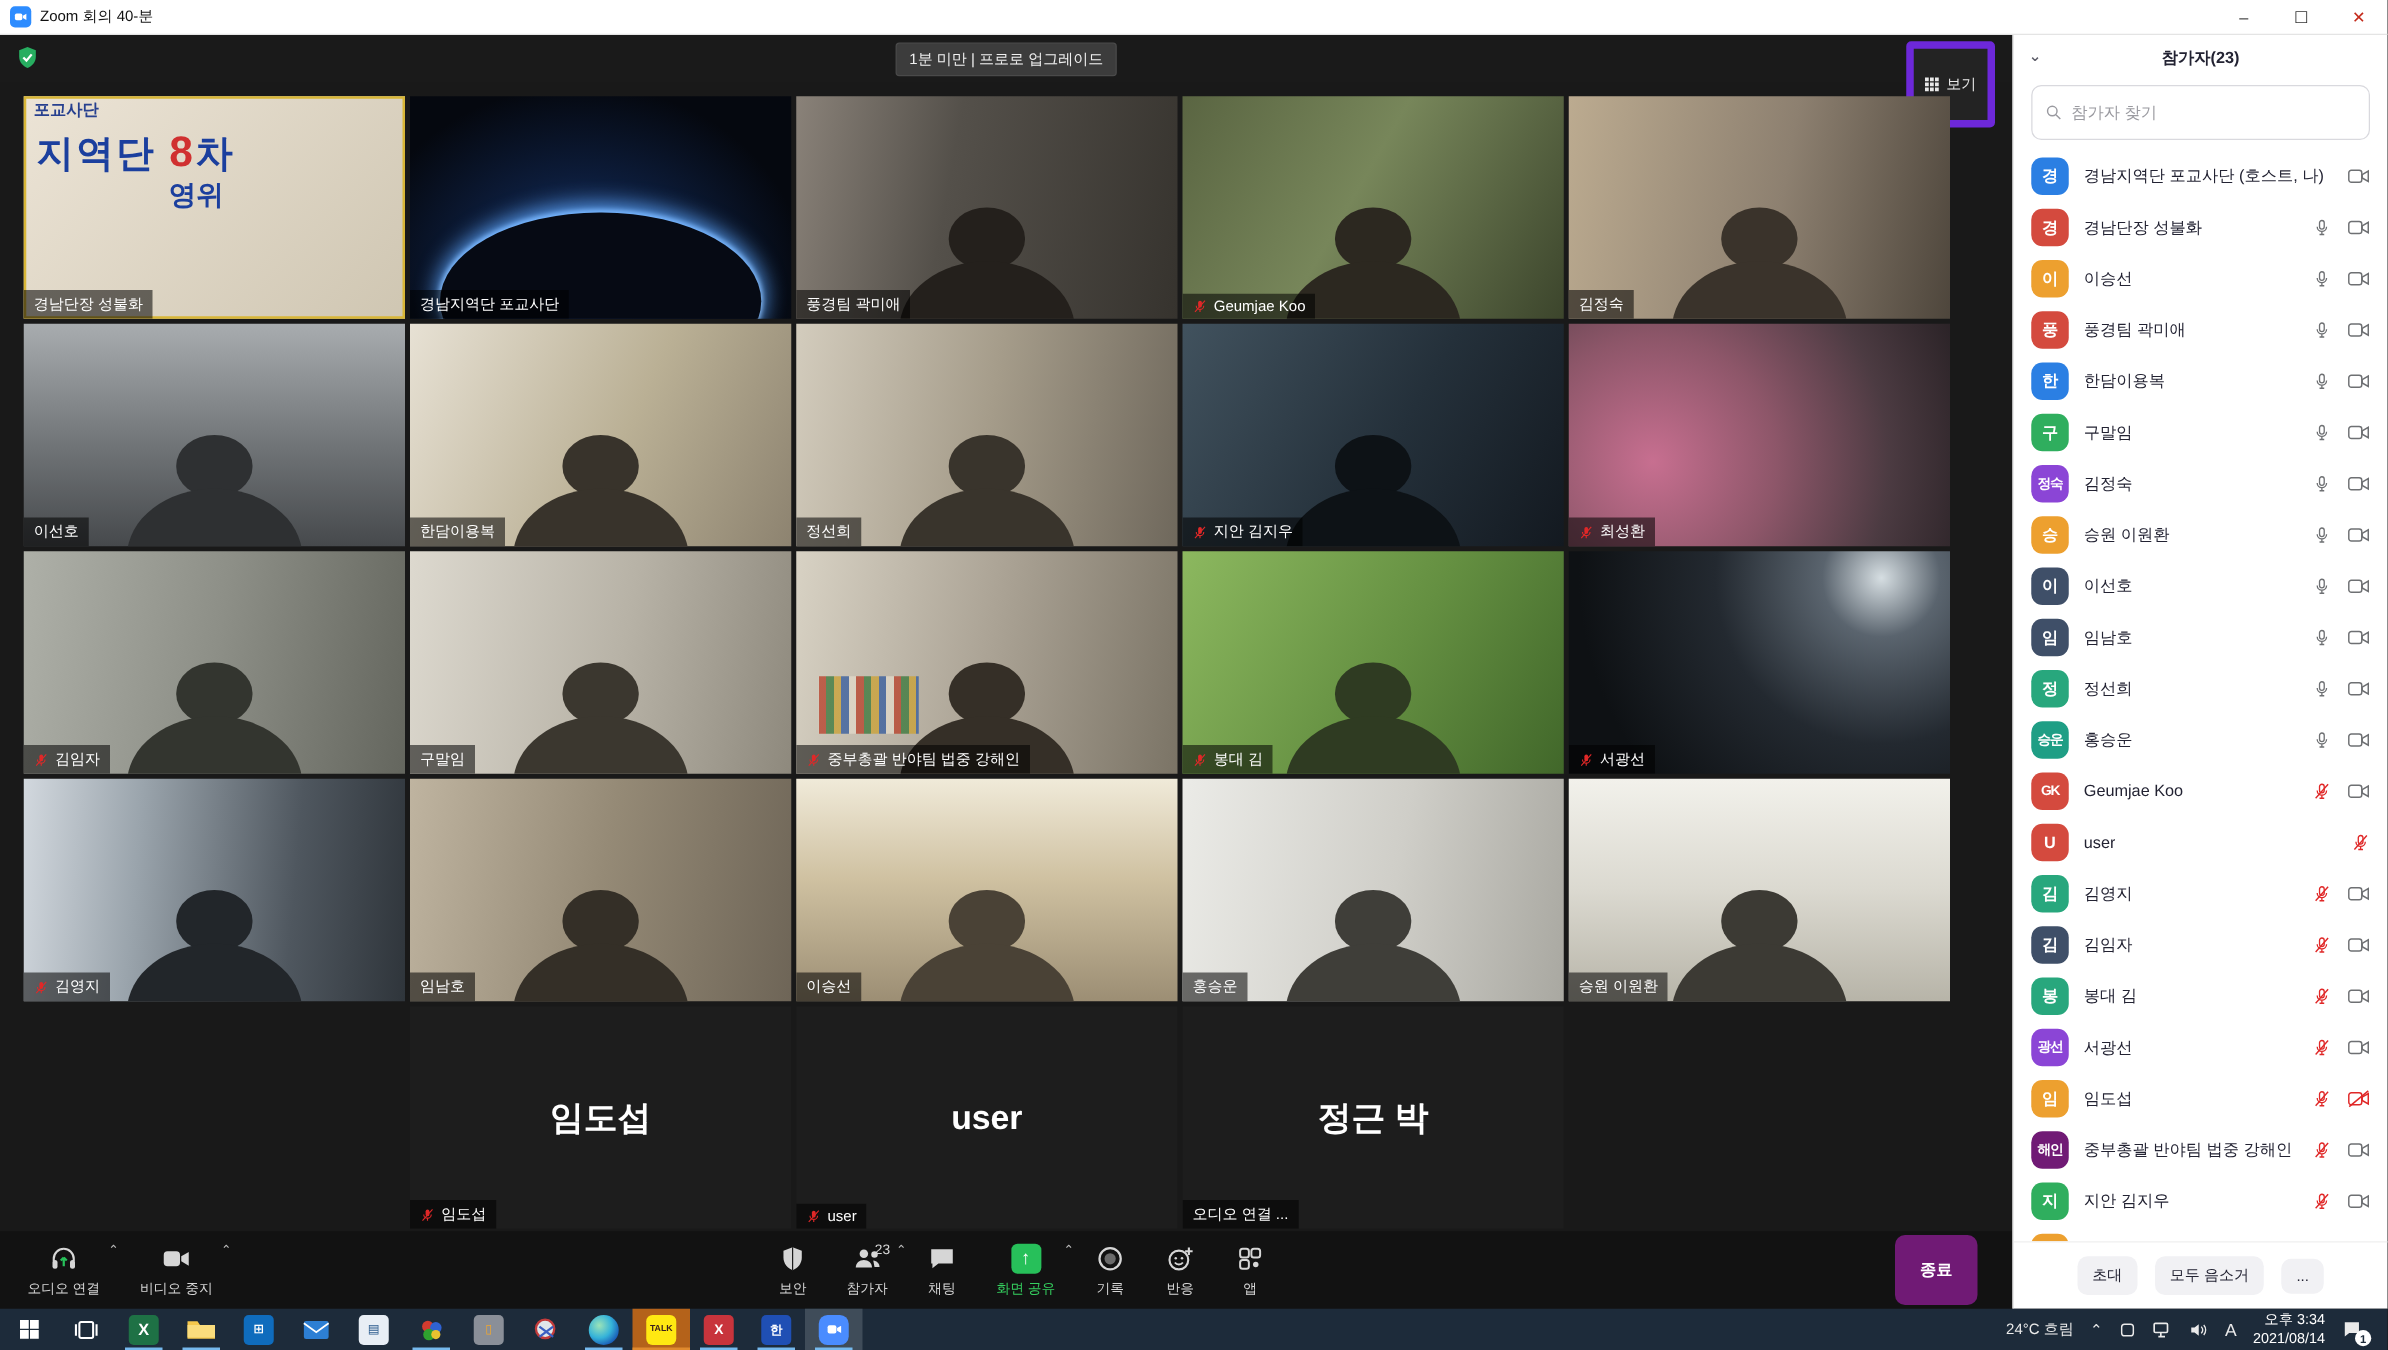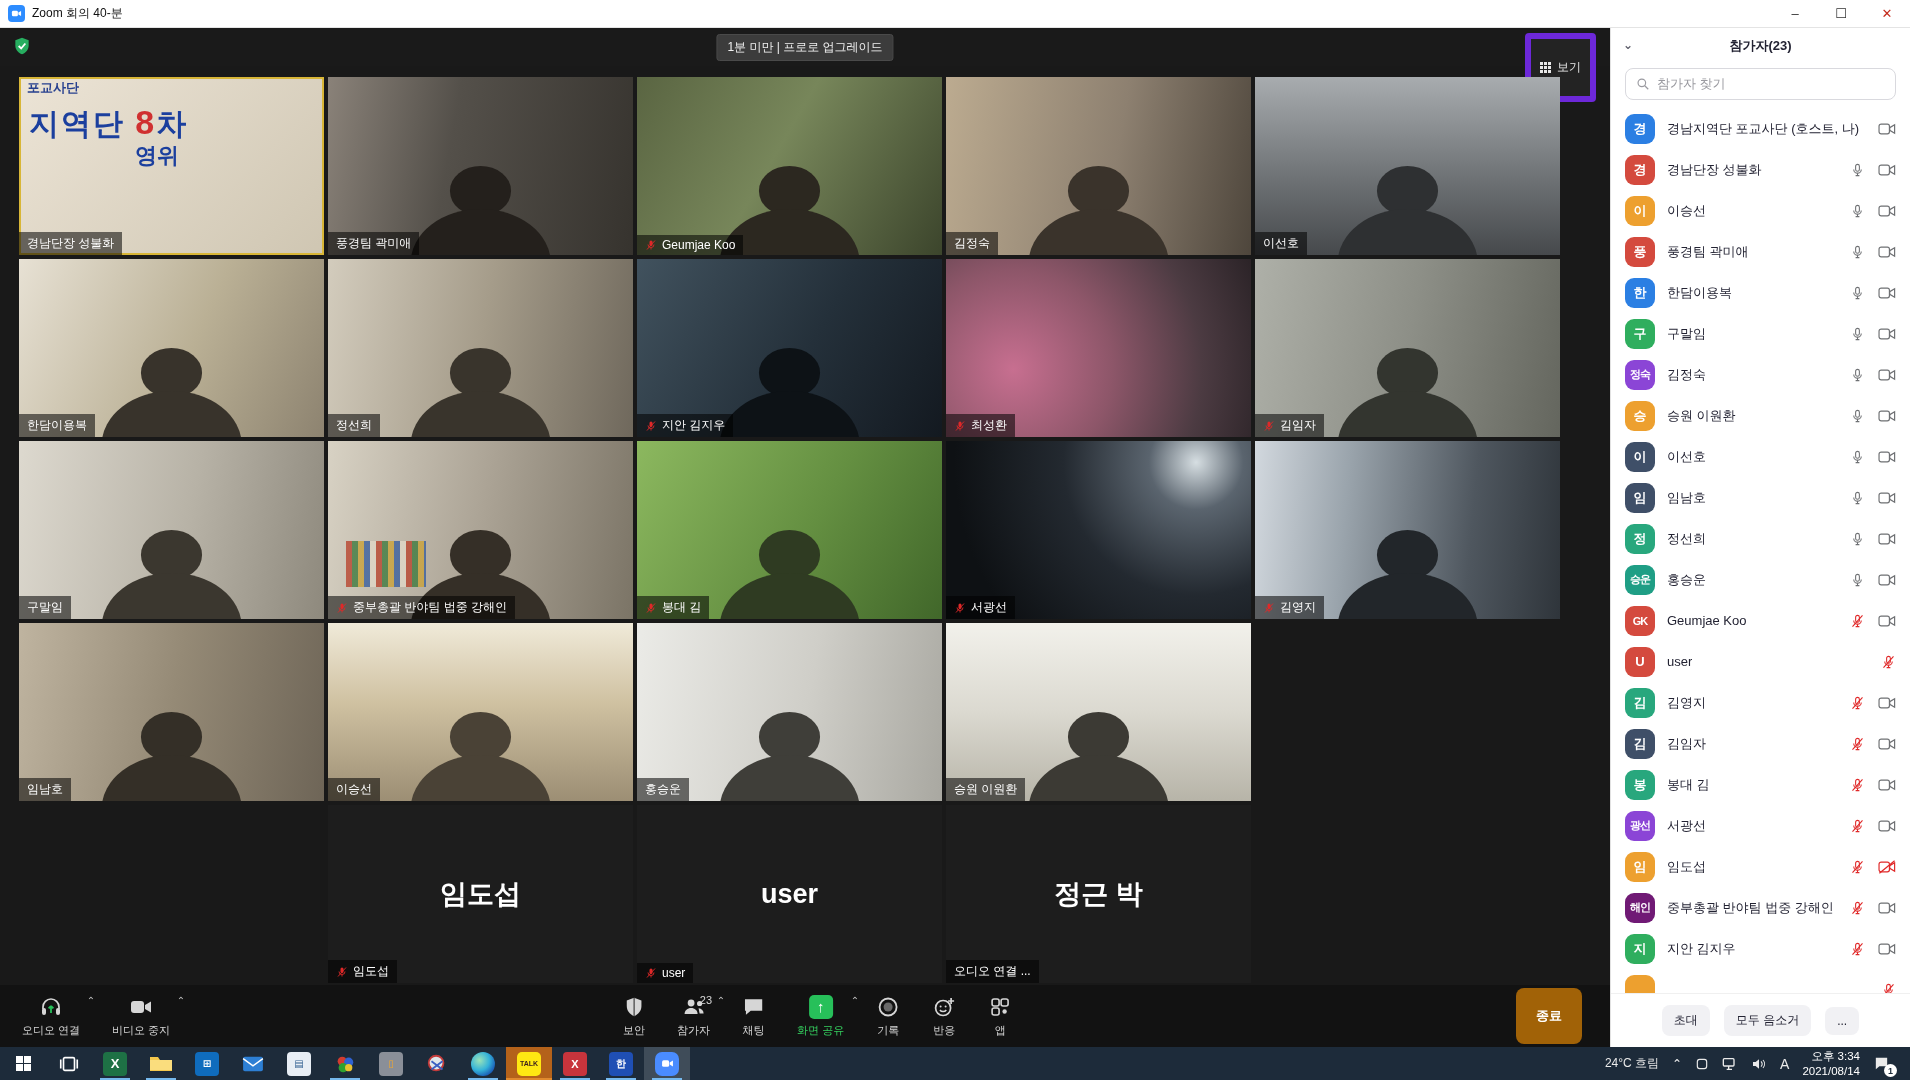--- a/index.html
+++ b/index.html
@@ -84,30 +84,30 @@
   .tb-group{display:flex;align-items:stretch;}
   .tb-left{margin-left:6px;}
   .tb-center{position:absolute;left:50%;top:0;height:100%;transform:translateX(-47%);display:flex;}
   .tb-btn{position:relative;display:flex;flex-direction:column;align-items:center;
     justify-content:center;padding:0 16px;color:#d6d6d6;font-size:11px;gap:4px;cursor:default;}
   .tb-btn .chev{position:absolute;right:1px;top:10px;color:#bdbdbd;font-size:10px;}
   .tb-btn.green{color:#35d05f;}
   .share-ic{width:24px;height:24px;border-radius:5px;background:#27c05a;display:flex;
     align-items:center;justify-content:center;color:#fff;font-size:15px;font-weight:bold;}
   .pcount{position:absolute;top:9px;right:14px;font-size:11px;color:#d6d6d6;}
-  #end-btn{margin-left:auto;align-self:center;margin-right:28px;background:#a16207;color:#fff;
+  #end-btn{margin-left:auto;align-self:center;margin-right:28px;background:#701a75;color:#fff;
     font-size:13px;font-weight:bold;border:none;border-radius:8px;padding:19px 20px;}
 
   
   #sidebar{position:absolute;left:1610px;top:28px;width:300px;height:1019px;background:#fff;
     display:flex;flex-direction:column;border-left:1px solid #e2e2e2;}
   #sb-header{position:relative;height:36px;display:flex;align-items:center;justify-content:center;
     font-size:13px;font-weight:bold;color:#232333;}
   #sb-collapse{position:absolute;left:12px;top:10px;color:#5f5f6b;font-size:12px;}
-  #sb-search{margin:4px 14px 8px 14px;height:32px;border:1px solid #d9d9de;border-radius:8px;
+  #sb-search{margin:4px 14px 8px 14px;height:44px;border:1px solid #d9d9de;border-radius:8px;
     display:flex;align-items:center;padding:0 10px;gap:7px;color:#9a9aa0;font-size:13px;}
   #p-list{flex:1;overflow:hidden;}
   .p-row{height:41px;display:flex;align-items:center;padding:0 14px;}
   .avatar{width:30px;height:30px;border-radius:9px;display:flex;align-items:center;
     justify-content:center;color:#fff;font-weight:bold;font-size:13px;flex:none;}
   .avatar.two{font-size:11px;letter-spacing:-1px;}
   .p-name{margin-left:12px;font-size:13px;color:#232333;white-space:nowrap;overflow:hidden;}
   .p-icons{margin-left:auto;display:flex;align-items:center;gap:13px;}
   .p-icons .ic{display:none;}
   .p-icons .show{display:block;}
@@ -188,20 +188,27 @@
           <span class="banner-top">포교사단</span>
           <span class="banner-main"><span class="pre">지역단 </span><span class="num">8</span><span class="post">차</span></span>
           <span class="banner-sub">영위</span>
         </div>
 
     <div class="vlabel">
 
       <span class="vtxt">경남단장 성불화</span>
     </div>
   </div>
+      <div class="tile s-earth">
+
+    <div class="vlabel">
+
+      <span class="vtxt">경남지역단 포교사단</span>
+    </div>
+  </div>
       <div class="tile s-room-dim">
     <div class="person">
           <div class="head"></div>
           <div class="torso"></div>
         </div>
 
     <div class="vlabel">
 
       <span class="vtxt">풍경팀 곽미애</span>
     </div>

